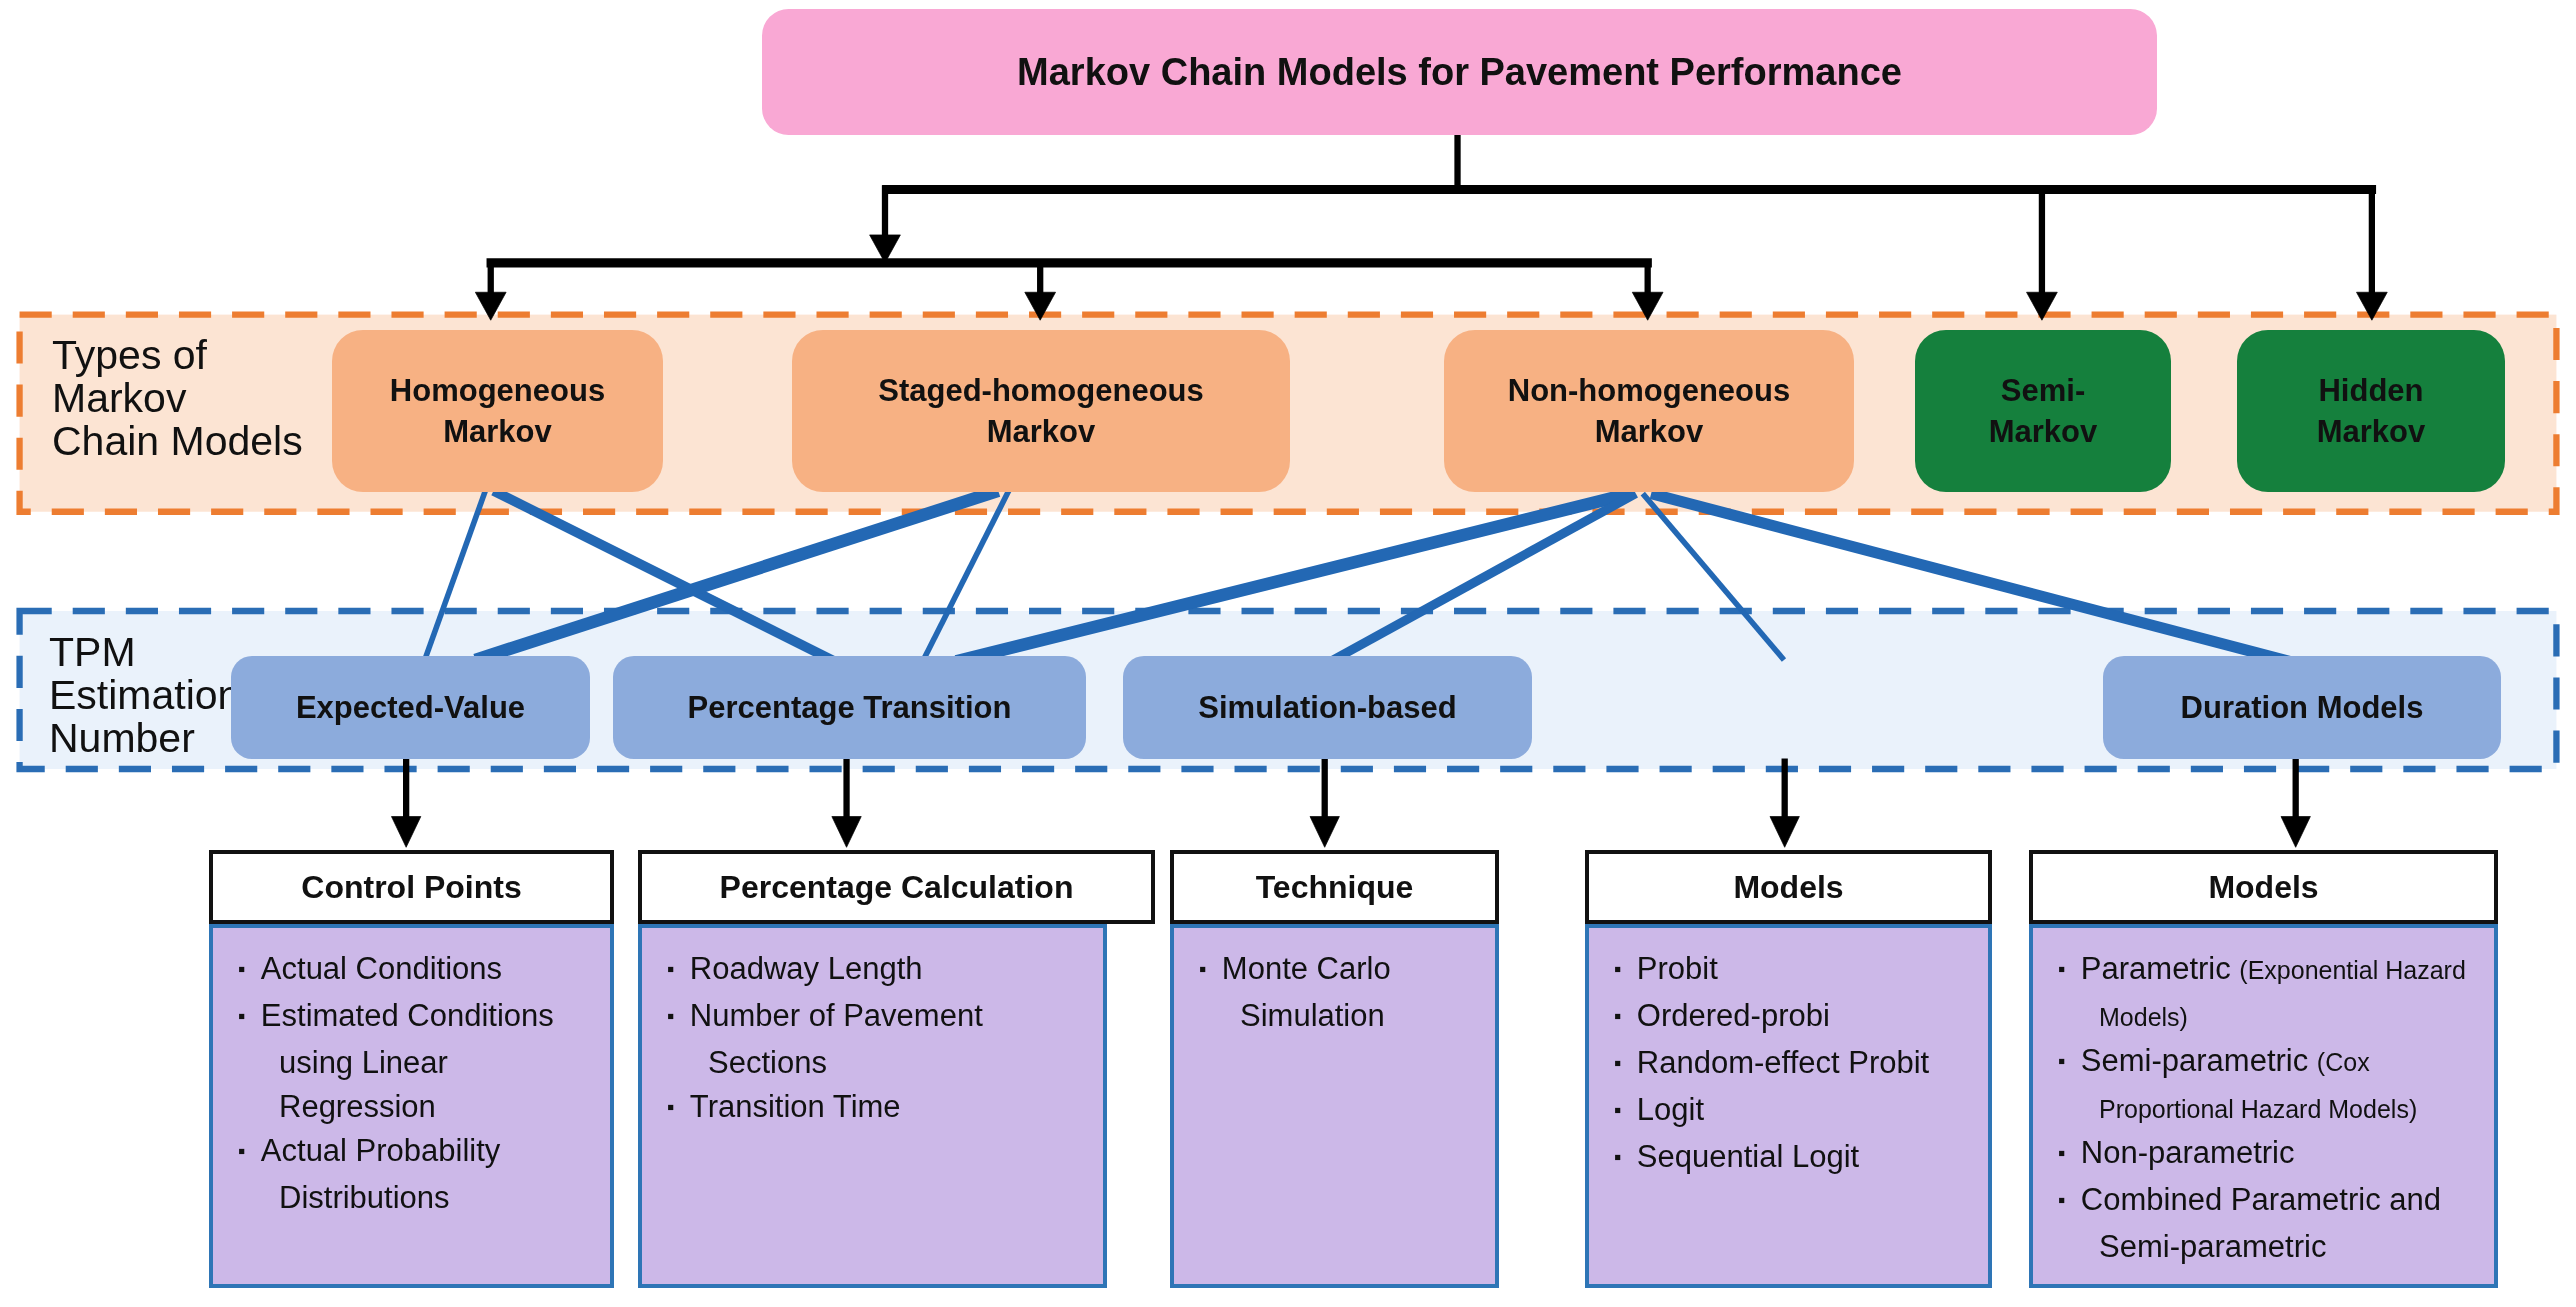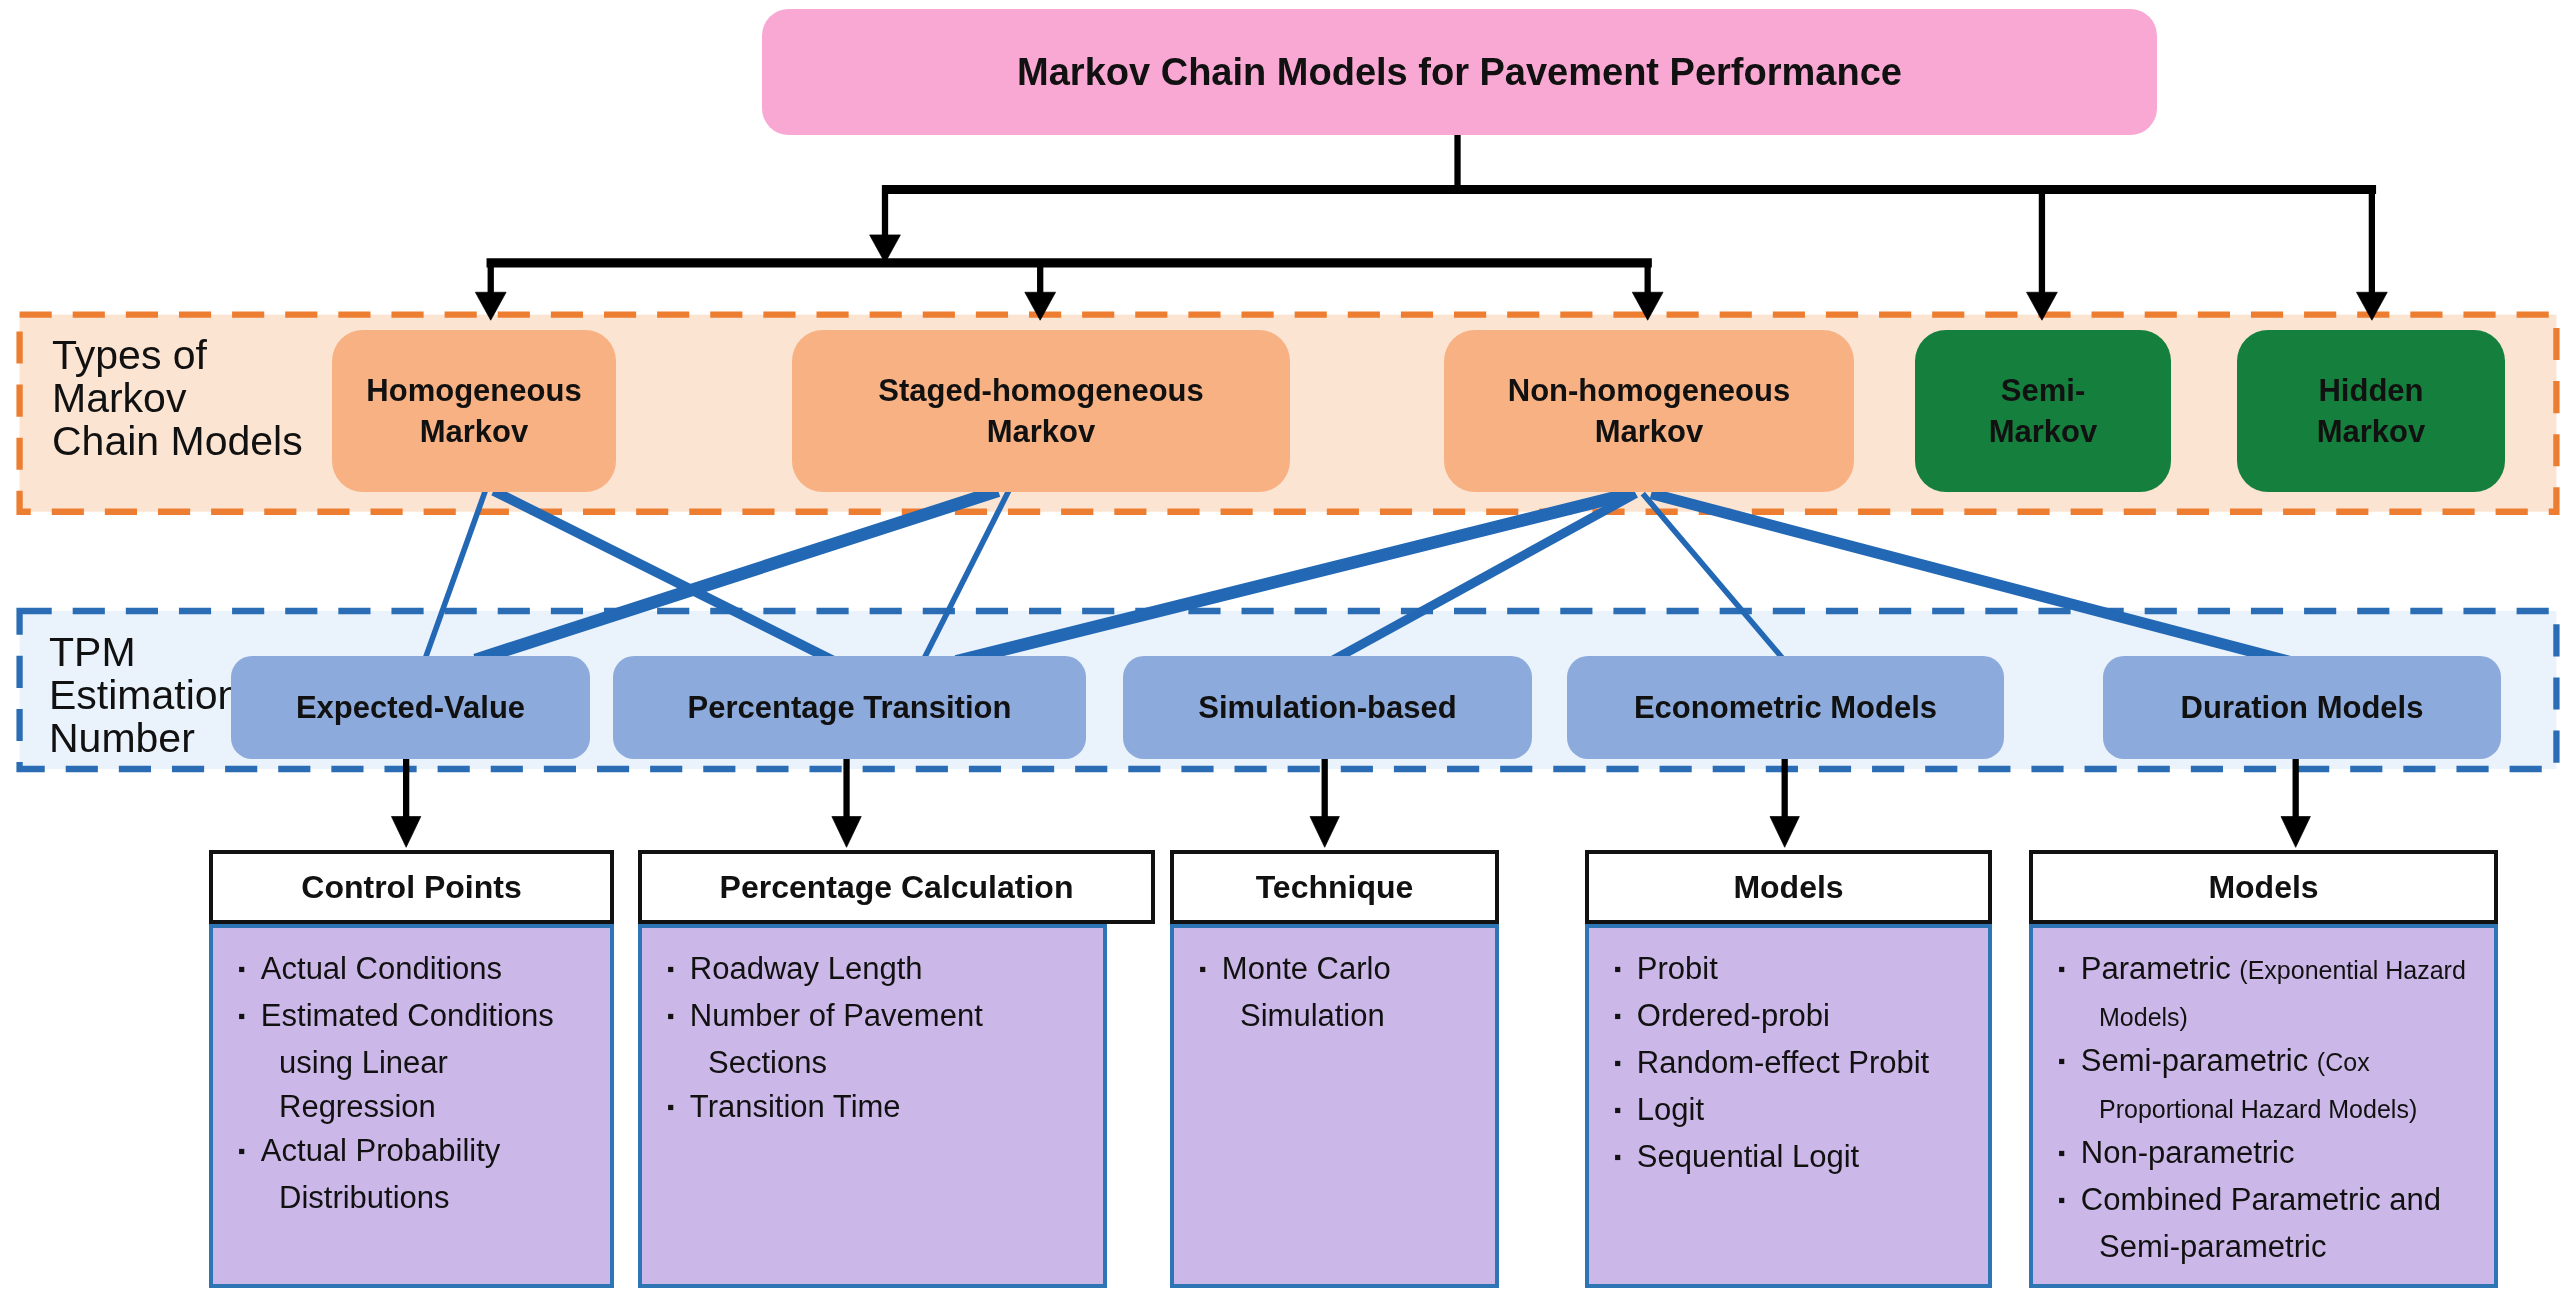--- a/index.html
+++ b/index.html
@@ -143,35 +143,34 @@
 
   <div class="title-box">Markov Chain Models for Pavement Performance</div>
 
   <div class="band-label" style="left:52px; top:334px; width:252px;">Types of
 Markov
 Chain Models</div>
   <div class="band-label" style="left:49px; top:631px; width:231px;">TPM
 Estimation
 Number</div>
 
-  <div class="type-box" style="left:332px; width:284px;">Homogeneous
+  <div class="type-box" style="left:332px; width:331px;">Homogeneous
 Markov</div>
   <div class="type-box" style="left:792px; width:498px;">Staged-homogeneous
 Markov</div>
   <div class="type-box" style="left:1444px; width:410px;">Non-homogeneous
 Markov</div>
   <div class="type-box yellow" style="left:1915px; width:256px;">Semi-
 Markov</div>
   <div class="type-box yellow" style="left:2237px; width:268px;">Hidden
 Markov</div>
 
   <div class="method-box" style="left:231px; width:359px;">Expected-Value</div>
   <div class="method-box" style="left:613px; width:473px;">Percentage Transition</div>
   <div class="method-box" style="left:1123px; width:409px;">Simulation-based</div>
-  <div class="method-box" style="left:1567px; width:437px;">Econometric Models</div>
   <div class="method-box" style="left:2103px; width:398px;">Duration Models</div>
 
   <div class="panel">
     <div class="panel-header" style="left:209px; width:405px;">Control Points</div>
     <div class="panel-body" style="left:209px; width:405px;">
       <ul>
           <li><span>Actual Conditions</span></li>
           <li><span>Estimated Conditions using Linear Regression</span></li>
           <li><span>Actual Probability Distributions</span></li>
         </ul>

